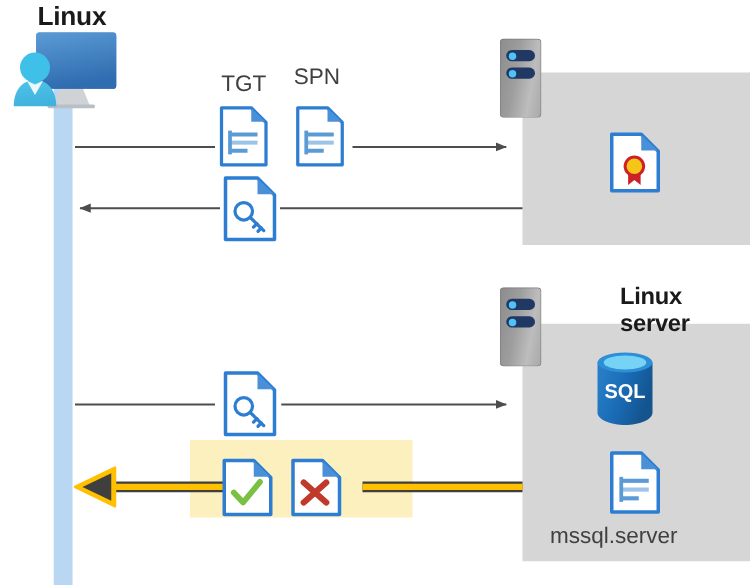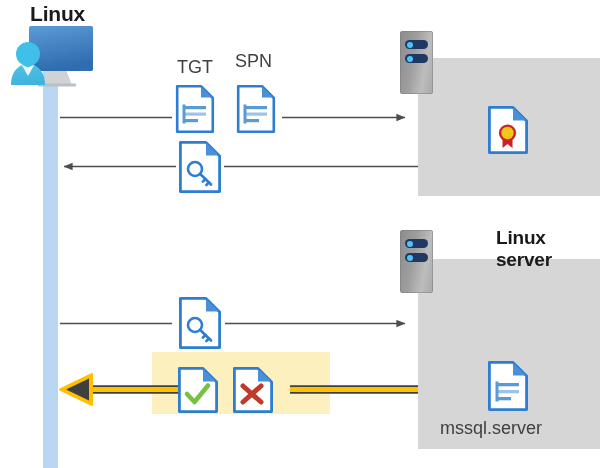--- a/index.html
+++ b/index.html
@@ -226,20 +226,35 @@
       <path d="M2.4,2.4 L26,2.4 L39.6,16 L39.6,47.6 L2.4,47.6 Z" fill="#ffffff" stroke="#2d7dd2" stroke-width="2.8" stroke-linejoin="round"></path>
       <path d="M26,2.8 L26,15.4 L39.2,15.4 Z" fill="#4a90d9"></path>
 
       <path d="M15.5,30 L15.5,43 L20.5,39 L25.5,43 L25.5,30 Z" fill="#cc2127"></path>
 
       <circle cx="20.5" cy="28" r="8.6" fill="#cc2127"></circle>
       <circle cx="20.5" cy="28" r="6.2" fill="#f5c518"></circle>
     </svg>
   </div>
 
+  <div class="abs" style="left:472px;top:280px;width:56px;height:62px;">
+    <svg width="56" height="62" viewBox="0 0 56 62">
+      <defs>
+        <linearGradient id="sqlg" x1="0" y1="0" x2="1" y2="0.4">
+          <stop offset="0%" stop-color="#2a82cc"></stop>
+          <stop offset="55%" stop-color="#1a6bb5"></stop>
+          <stop offset="100%" stop-color="#14548f"></stop>
+        </linearGradient>
+      </defs>
+      <path d="M6,10 L6,50 C6,56 17,60 28,60 C39,60 50,56 50,50 L50,10 Z" fill="url(#sqlg)"></path>
+      <ellipse cx="28" cy="10" rx="22" ry="8" fill="#2e8fd6"></ellipse>
+      <ellipse cx="28" cy="10" rx="17" ry="5.6" fill="#76d3f5"></ellipse>
+      <text x="28" y="38" text-anchor="middle" font-family="Liberation Sans, sans-serif" font-size="16" font-weight="bold" fill="#ffffff">SQL</text>
+    </svg>
+  </div>
 
   <div class="abs" style="left:487px;top:360px;width:42px;height:52px;">
     <svg width="42" height="52" viewBox="0 0 42 52">
       <path d="M2.4,2.4 L26,2.4 L39.6,16 L39.6,49.6 L2.4,49.6 Z" fill="#ffffff" stroke="#2d7dd2" stroke-width="2.8" stroke-linejoin="round"></path>
       <path d="M26,2.8 L26,15.4 L39.2,15.4 Z" fill="#4a90d9"></path>
       <rect x="10" y="23" width="22" height="3.3" fill="#5b9bd5"></rect>
       <rect x="10" y="30" width="22" height="3.3" fill="#9cc3e8"></rect>
       <rect x="10" y="37" width="14" height="3.3" fill="#5b9bd5"></rect>
       <rect x="8.5" y="21.5" width="3" height="20" fill="#5b9bd5"></rect>
     </svg>

